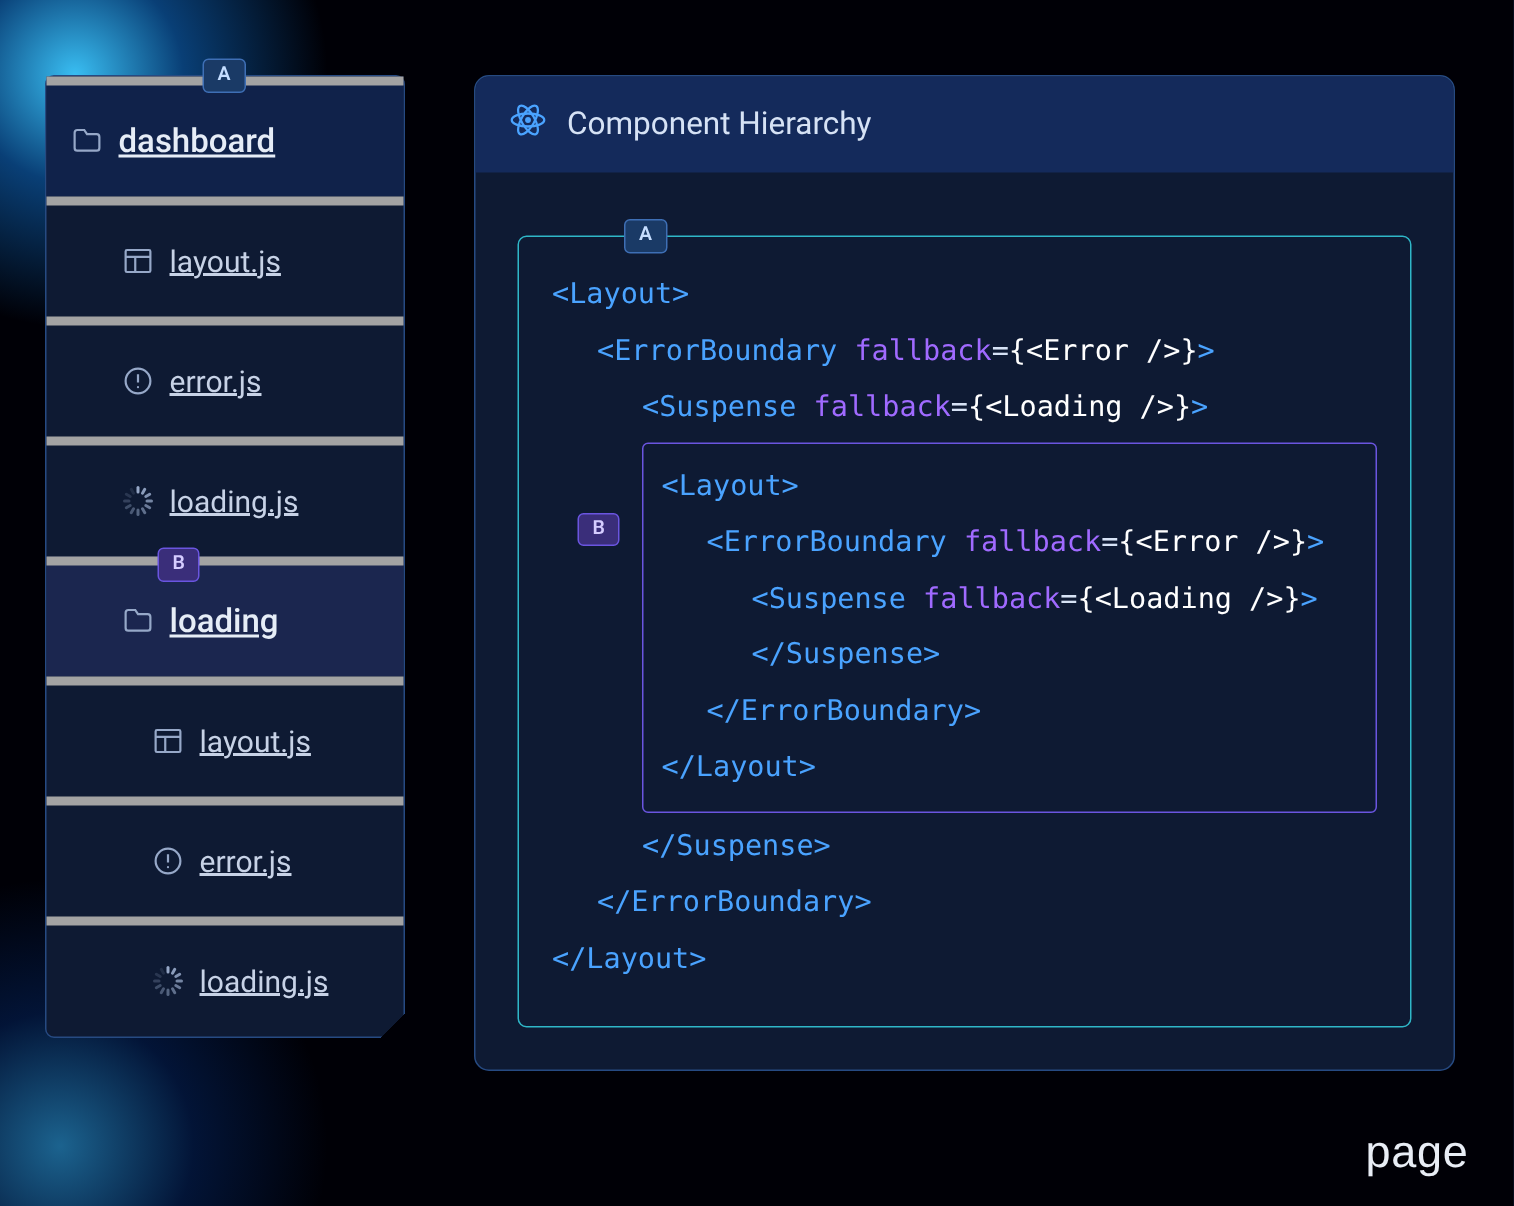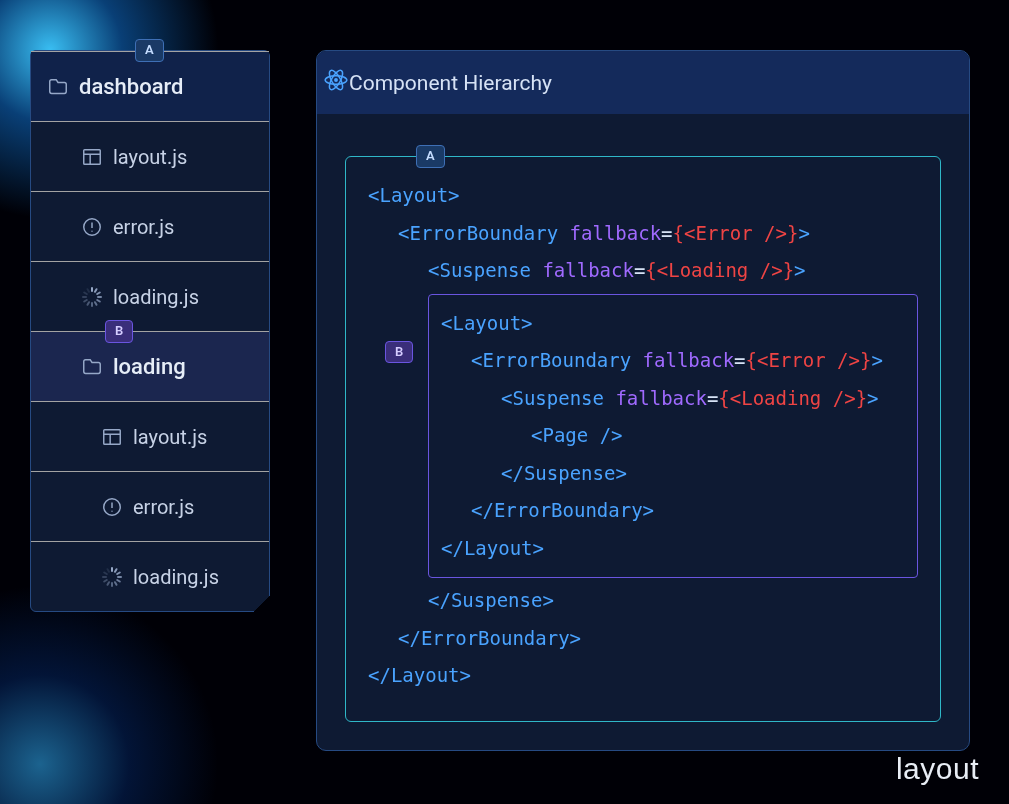--- a/index.html
+++ b/index.html
@@ -45,26 +45,27 @@
     content: "";
     position: absolute;
     right: -1px; bottom: -1px;
     width: 16px; height: 16px;
     background: linear-gradient(135deg, transparent 48%, #000006 50%);
   }
   .ft-row {
     display: flex;
     align-items: center;
     gap: 10px;
-    height: 70px;
+    height: 80px;
     padding: 0 16px;
-    border-top: 1px solid #a3a3a3;
+    border-top: 6px solid #a3a3a3;
     color: #c7d2e6;
     font-size: 20px;
     position: relative;
+    text-decoration: underline;
   }
   .ft-row:first-child { border-top: none; }
   .ft-root {
     background: #10224a;
     color: #e6edf7;
     font-weight: 500;
     font-size: 22px;
   }
   .ft-selected {
     background: #1b264f;
@@ -116,22 +117,22 @@
     background: #0e1a33;
     border: 1px solid #264a82;
     border-radius: 10px;
     overflow: hidden;
     position: relative;
   }
   .hier-header {
     background: #142a5b;
     display: flex;
     align-items: center;
-    gap: 0;
-    padding: 16px 6px;
+    gap: 13px;
+    padding: 16px 22px;
     color: #d6e2f5;
     font-size: 21px;
   }
   .hier-body {
     padding: 42px 28px 28px;
     position: relative;
   }
   .code-outer {
     border: 1px solid #2fb7c8;
     border-radius: 6px;
@@ -150,21 +151,21 @@
   .code-line {
     font-family: ui-monospace, SFMono-Regular, Menlo, Consolas, monospace;
     font-size: 19px;
     line-height: 37.5px;
     white-space: pre;
     color: #d6e2f5;
   }
   .t-tag   { color: #4aa3ff; }
   .t-attr  { color: #a06aff; }
   .t-punc  { color: #d6e2f5; }
-  .t-brace { color: #ef4444; }
+  .t-brace { color: #ffffff; }
 
   
   .react-icon svg { width: 26px; height: 26px; }
   .react-icon ellipse { stroke: #4aa3ff; fill:none; stroke-width:1.4; }
   .react-icon circle { fill:#4aa3ff; }
 
   .watermark {
     position: absolute;
     right: 30px; bottom: 18px;
     color: #e8edf5;
@@ -307,27 +308,26 @@
 
         <div class="code-line"><span class="t-tag">&lt;Layout&gt;</span></div>
         <div class="code-line" style="padding-left:30px"><span class="t-tag">&lt;ErrorBoundary </span><span class="t-attr">fallback</span><span class="t-punc">=</span><span class="t-brace">{&lt;Error /&gt;}</span><span class="t-tag">&gt;</span></div>
         <div class="code-line" style="padding-left:60px"><span class="t-tag">&lt;Suspense </span><span class="t-attr">fallback</span><span class="t-punc">=</span><span class="t-brace">{&lt;Loading /&gt;}</span><span class="t-tag">&gt;</span></div>
 
         <div class="code-inner">
           <span class="tag-b" style="top:46px; left:-44px;">B</span>
           <div class="code-line"><span class="t-tag">&lt;Layout&gt;</span></div>
           <div class="code-line" style="padding-left:30px"><span class="t-tag">&lt;ErrorBoundary </span><span class="t-attr">fallback</span><span class="t-punc">=</span><span class="t-brace">{&lt;Error /&gt;}</span><span class="t-tag">&gt;</span></div>
           <div class="code-line" style="padding-left:60px"><span class="t-tag">&lt;Suspense </span><span class="t-attr">fallback</span><span class="t-punc">=</span><span class="t-brace">{&lt;Loading /&gt;}</span><span class="t-tag">&gt;</span></div>
-          <div class="code-line" style="padding-left:90px"><span class="t-tag">&lt;Page /&gt;</span></div>
           <div class="code-line" style="padding-left:60px"><span class="t-tag">&lt;/Suspense&gt;</span></div>
           <div class="code-line" style="padding-left:30px"><span class="t-tag">&lt;/ErrorBoundary&gt;</span></div>
           <div class="code-line"><span class="t-tag">&lt;/Layout&gt;</span></div>
         </div>
 
         <div class="code-line" style="padding-left:60px"><span class="t-tag">&lt;/Suspense&gt;</span></div>
         <div class="code-line" style="padding-left:30px"><span class="t-tag">&lt;/ErrorBoundary&gt;</span></div>
         <div class="code-line"><span class="t-tag">&lt;/Layout&gt;</span></div>
       </div>
     </div>
   </div>
 </div>
 
-<div class="watermark">layout</div>
+<div class="watermark">page</div>
 
 </body></html>

